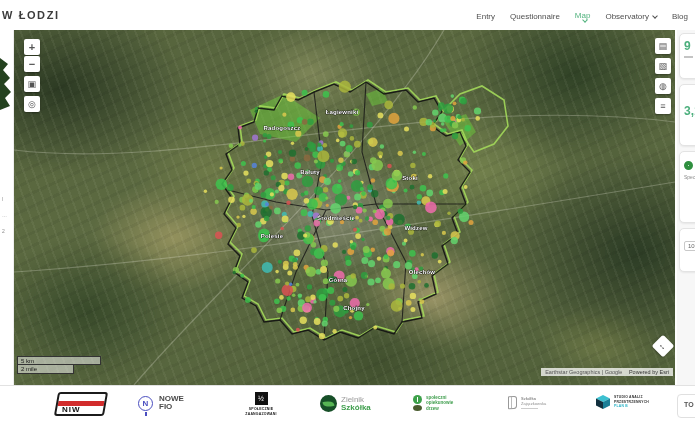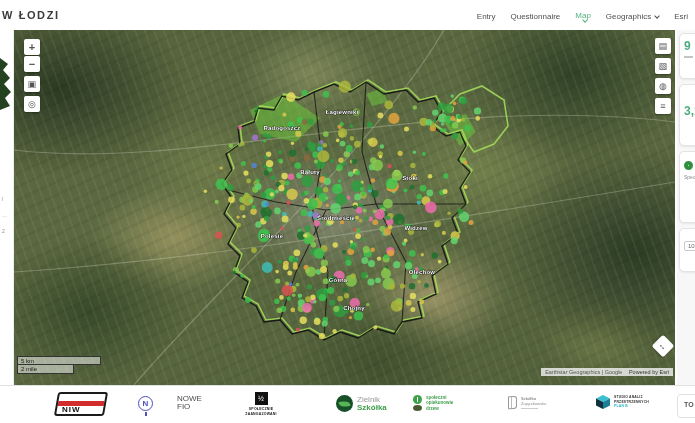--- a/index.html
+++ b/index.html
@@ -81,21 +81,21 @@
   .footer { position:absolute; left:0; top:385px; width:695px; height:38px; background:#fff; border-top:1px solid #e2e2e2; z-index:5; }
   .partner { position:absolute; display:flex; align-items:center; }
 
   .flag { position:relative; width:50px; height:24px; border:2px solid #1b1b1b; border-radius:3px; transform:skewX(-10deg);
     background:linear-gradient(#fff 0 34%, #d22c2c 34% 62%, #fff 62% 100%); overflow:hidden; }
   .flag span { position:absolute; left:5px; bottom:0px; font-size:8px; font-weight:800; color:#111; letter-spacing:1px; transform:skewX(10deg); }
 
   .fio-ic { width:15px; height:15px; border:1.6px solid #4b4fc0; border-radius:50%; color:#4b4fc0; font-weight:800; font-size:8px;
     display:flex; align-items:center; justify-content:center; position:relative; flex:none; }
   .fio-ic::after { content:""; position:absolute; left:6px; top:15px; width:1.6px; height:4px; background:#4b4fc0; }
-  .fio-tx { margin-left:24px; font-size:8px; font-weight:400; color:#4a4a4a; line-height:8px; }
+  .fio-tx { margin-left:6px; font-size:8px; font-weight:700; color:#4a4a4a; line-height:8px; }
 
   .sz { flex-direction:column; }
   .sz-ic { width:13px; height:13px; background:#111; color:#fff; font-size:7px; display:flex; align-items:center; justify-content:center; }
   .sz-tx { margin-top:2px; font-size:3.5px; font-weight:700; color:#222; text-align:center; line-height:4.5px; letter-spacing:.2px; }
 
   .ziel-ic { width:17px; height:17px; background:#174f28; border-radius:50%; position:relative; flex:none; }
   .ziel-ic::after { content:""; position:absolute; left:3px; top:6px; width:11px; height:6px; background:#57b554; border-radius:0 80% 0 80%; transform:rotate(-12deg); }
   .ziel-tx { margin-left:4px; font-size:8px; line-height:8px; }
   .ziel-tx .g1 { color:#9a9a9a; }
   .ziel-tx .g2 { color:#3f9e4d; font-weight:700; }
@@ -128,24 +128,24 @@
   <div class="header">
     <div class="logo">W ŁODZI</div>
     <div class="nav">
       <a>Entry</a>
       <a>Questionnaire</a>
       <a class="active">
           <span>Map</span>
           <span class="chev"></span>
         </a>
       <a>
-          <span>Geographics</span>
+          <span>Observatory</span>
           <span class="chev"></span>
         </a>
-      <a>Esri</a>
+      <a>Blog</a>
     </div>
   </div>
 
   <div class="map">
     <div class="map-bg"></div>
     <div class="map-stripes"></div>
 
     <svg class="overlay" viewBox="0 0 661 355">
 
       <g stroke="rgba(230,230,215,.28)" fill="none" stroke-width="1.2">
@@ -700,21 +700,21 @@
         <div>FIO</div>
       </div>
     </div>
     <div class="partner sz" style="left:238px; top:6px; width:46px; align-items:center;">
       <div class="sz-ic">½</div>
       <div class="sz-tx">
         <div>SPOŁECZNIE</div>
         <div>ZAANGAŻOWANI</div>
       </div>
     </div>
-    <div class="partner" style="left:320px; top:9px;margin-left:16px;">
+    <div class="partner" style="left:320px; top:9px;">
       <div class="ziel-ic"></div>
       <div class="ziel-tx">
         <div class="g1">Zielnik</div>
         <div class="g2">Szkółka</div>
       </div>
     </div>
     <div class="partner" style="left:413px; top:9px;">
       <div class="sod-ics">
           <div class="sod-c1"></div>
           <div class="sod-c2"></div>

